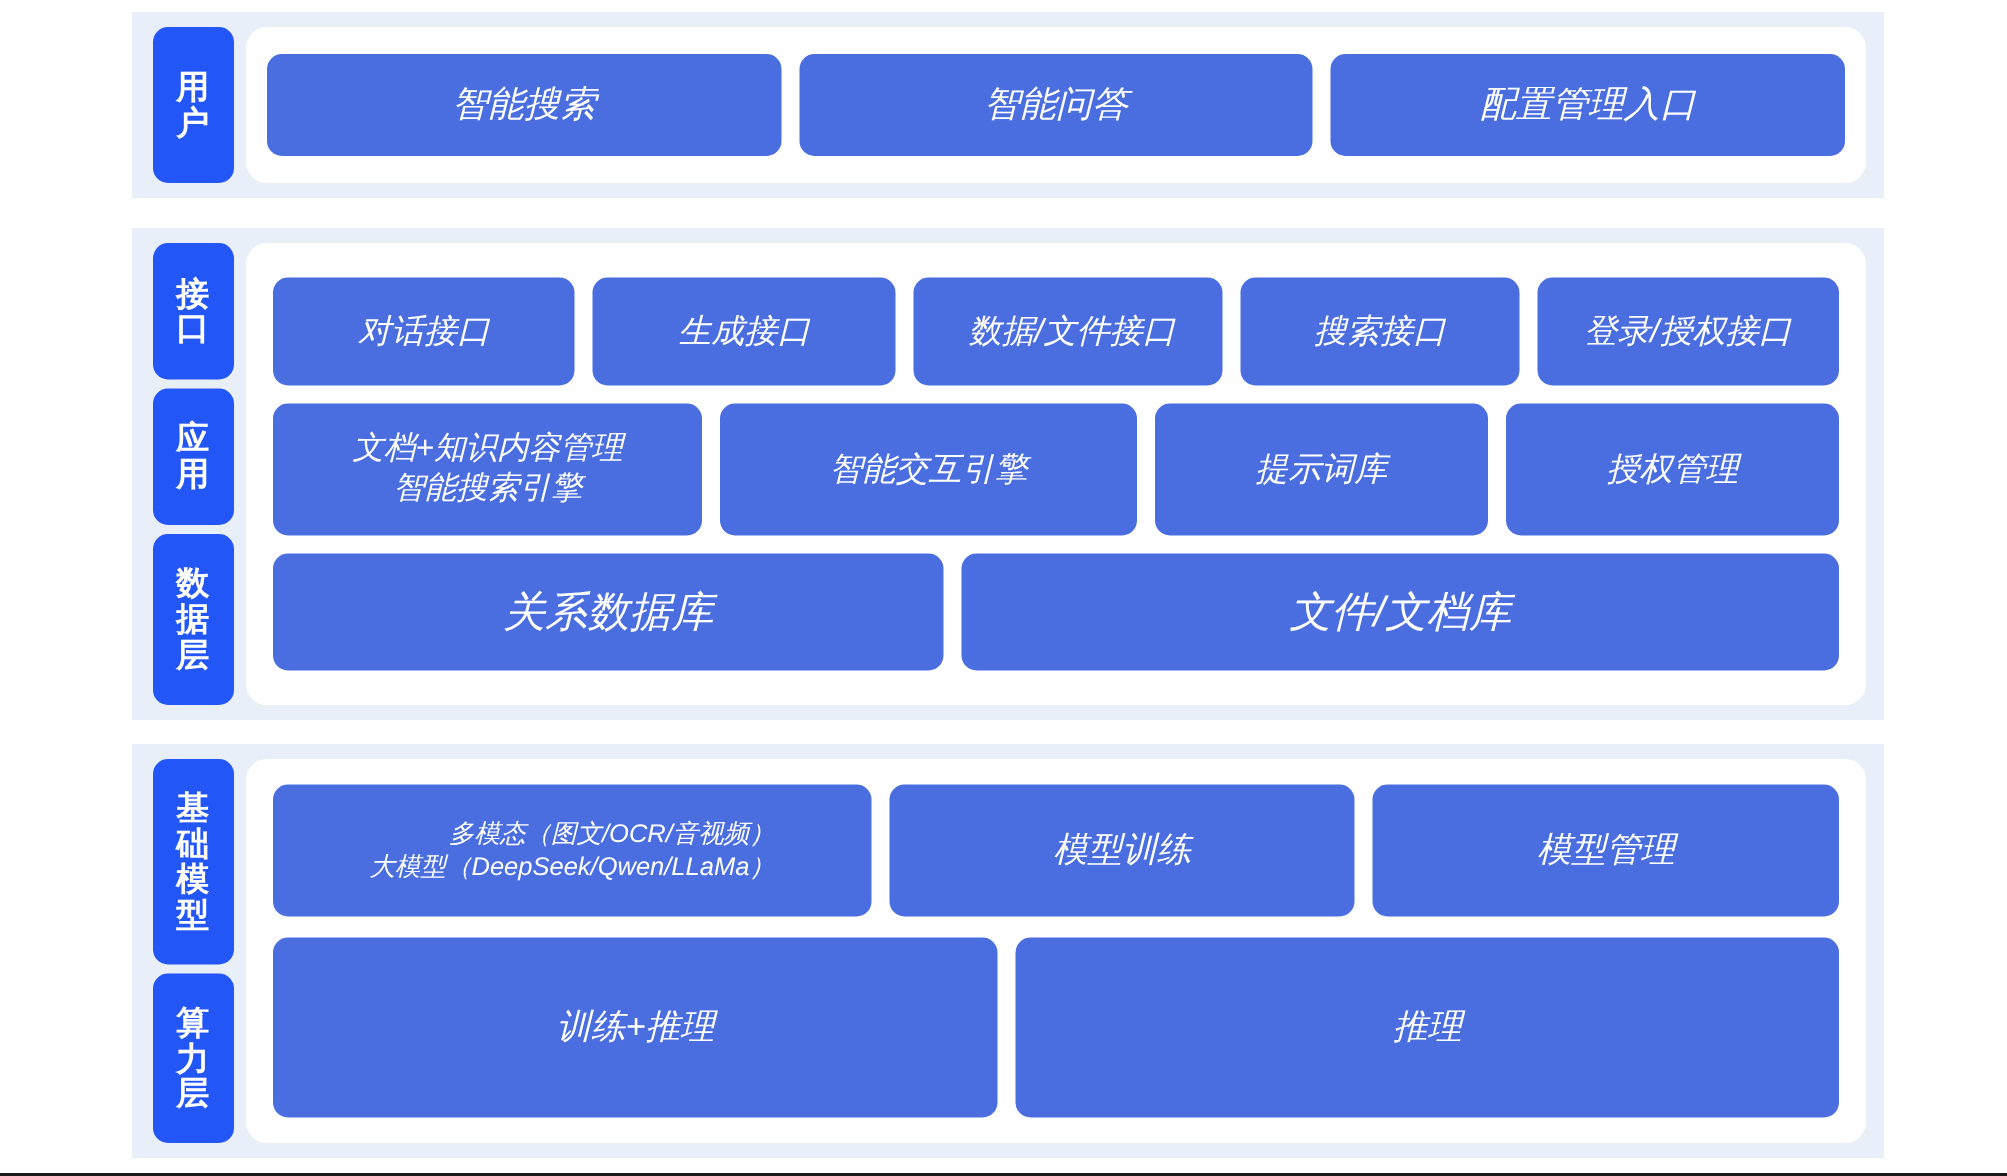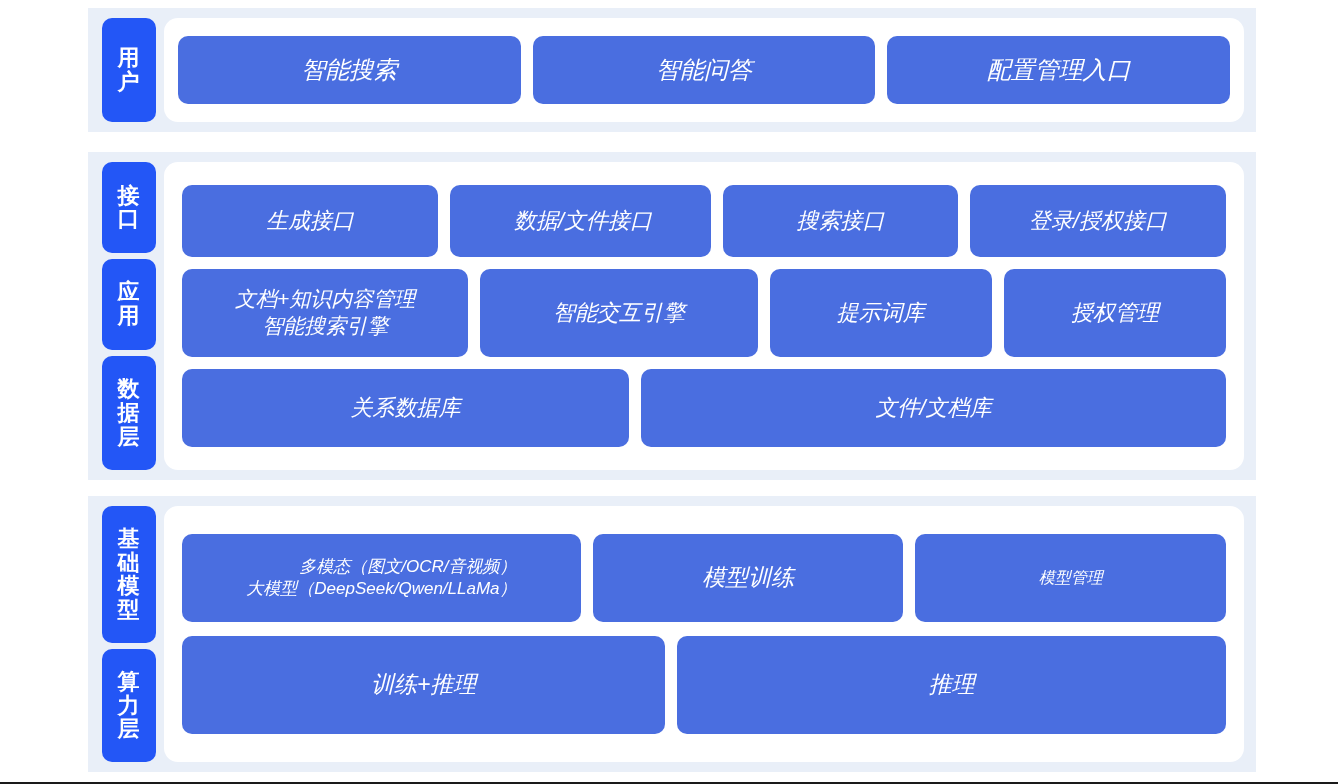--- a/index.html
+++ b/index.html
@@ -111,33 +111,33 @@
   .row-interface .box.b4 { flex: 1.02 1 0; }
 
   
   .row-app .box { height: 88px; font-size: 22px; }
   .row-app .box.a0 { flex: 1.22 1 0; font-size: 21px; }
   .row-app .box.a1 { flex: 1.18 1 0; }
   .row-app .box.a2 { flex: 0.93 1 0; }
   .row-app .box.a3 { flex: 0.93 1 0; }
 
   
-  .row-data .box { height: 78px; font-size: 22px; }
+  .row-data .box { height: 78px; font-size: 28px; }
   .row-data .box.d0 { flex: 1 1 0; }
   .row-data .box.d1 { flex: 1.1 1 0; }
   .row-data .box.d2 { flex: 1.32 1 0; }
 
   
   .row-model .box { height: 88px; }
   .row-model .box.m0 { flex: 1.3 1 0; font-size: 17px; line-height: 1.3; text-align: right; }
   .row-model .box.m1 { flex: 1 1 0; font-size: 23px; }
-  .row-model .box.m2 { flex: 1 1 0; font-size: 16px; text-align: center; }
-
-  
-  .row-compute .box { height: 98px; font-size: 23px; }
+  .row-model .box.m2 { flex: 1 1 0; font-size: 23px; text-align: center; }
+
+  
+  .row-compute .box { height: 120px; font-size: 23px; }
   .row-compute .box.c0 { flex: 1 1 0; }
   .row-compute .box.c1 { flex: 1.14 1 0; }
 
   .sec-bottom .panel { gap: 14px; }
 
   .bottom-rule {
     position: absolute;
     left: 0;
     top: 782px;
     width: 1338px;
@@ -173,20 +173,21 @@
       <div class="label-chip">
         <span>应用</span>
       </div>
       <div class="label-chip">
         <span>数据层</span>
       </div>
     </div>
     <div class="panel">
 
       <div class="row row-interface">
+        <div class="box b0">对话接口</div>
         <div class="box b1">生成接口</div>
         <div class="box b2">数据/文件接口</div>
         <div class="box b3">搜索接口</div>
         <div class="box b4">登录/授权接口</div>
       </div>
 
       <div class="row row-app">
         <div class="box a0">文档+知识内容管理
 智能搜索引擎</div>
         <div class="box a1">智能交互引擎</div>

